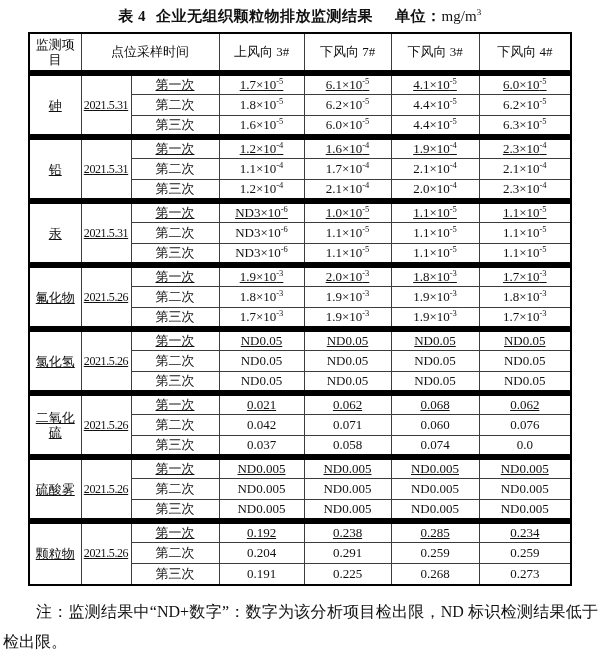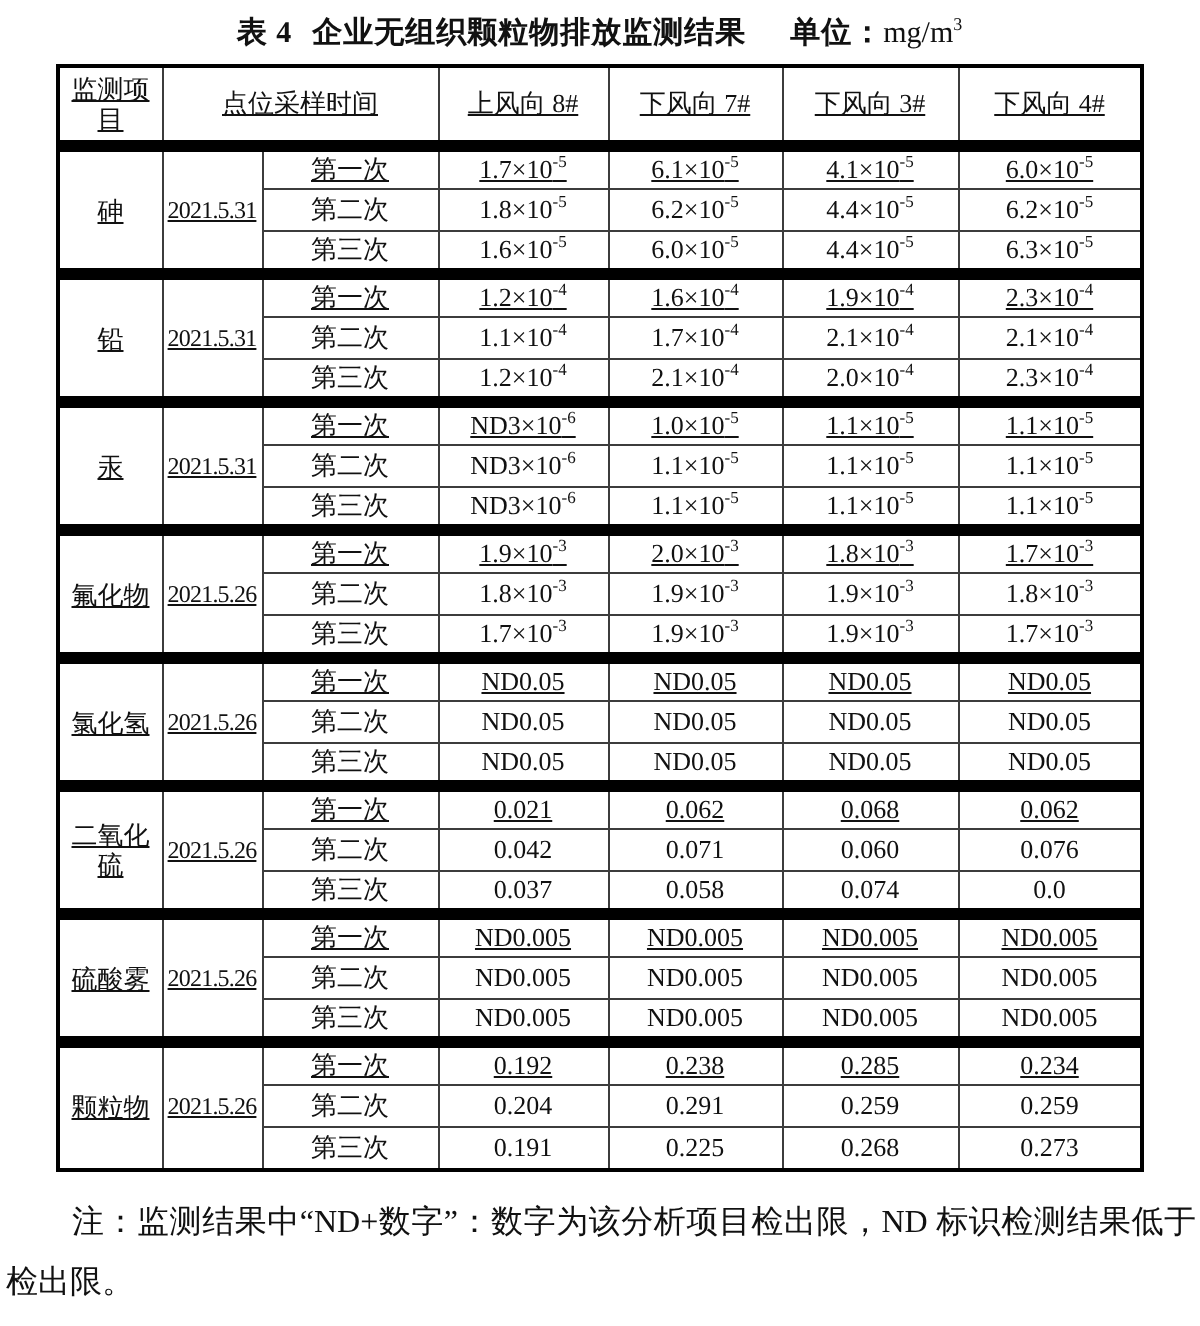--- a/index.html
+++ b/index.html
@@ -37,21 +37,20 @@
     padding: 0;
     font-weight: normal;
     height: 21px;
     overflow: hidden;
     white-space: nowrap;
   }
   .monitor thead th {
     height: 40px;
     border-bottom: 2px solid #3c3c3c;
     white-space: normal;
-    text-decoration: underline;
   }
   .monitor th.item-head {
     word-break: break-all;
     line-height: 15px;
     padding: 0 3px;
   }
   .monitor tr.group-start td { border-top: 6px solid #000000; text-decoration: underline; }
   .monitor td.item-cell {
     word-break: break-all;
     white-space: normal;
@@ -87,21 +86,21 @@
       <col style="width:88px">
     <col style="width:85px">
       <col style="width:87px">
       <col style="width:88px">
       <col style="width:92px">
   </colgroup>
   <thead>
     <tr>
       <th class="item-head">监测项目</th>
       <th colspan="2">点位采样时间</th>
-      <th>上风向 8#</th>
+      <th>上风向 3#</th>
       <th>下风向 7#</th>
       <th>下风向 3#</th>
       <th>下风向 4#</th>
     </tr>
   </thead>
   <tbody>
       <tr class="group-start">
         <td rowspan="3" class="item-cell">砷</td>
         <td rowspan="3" class="date-cell">2021.5.31</td>
         <td>第一次</td>

